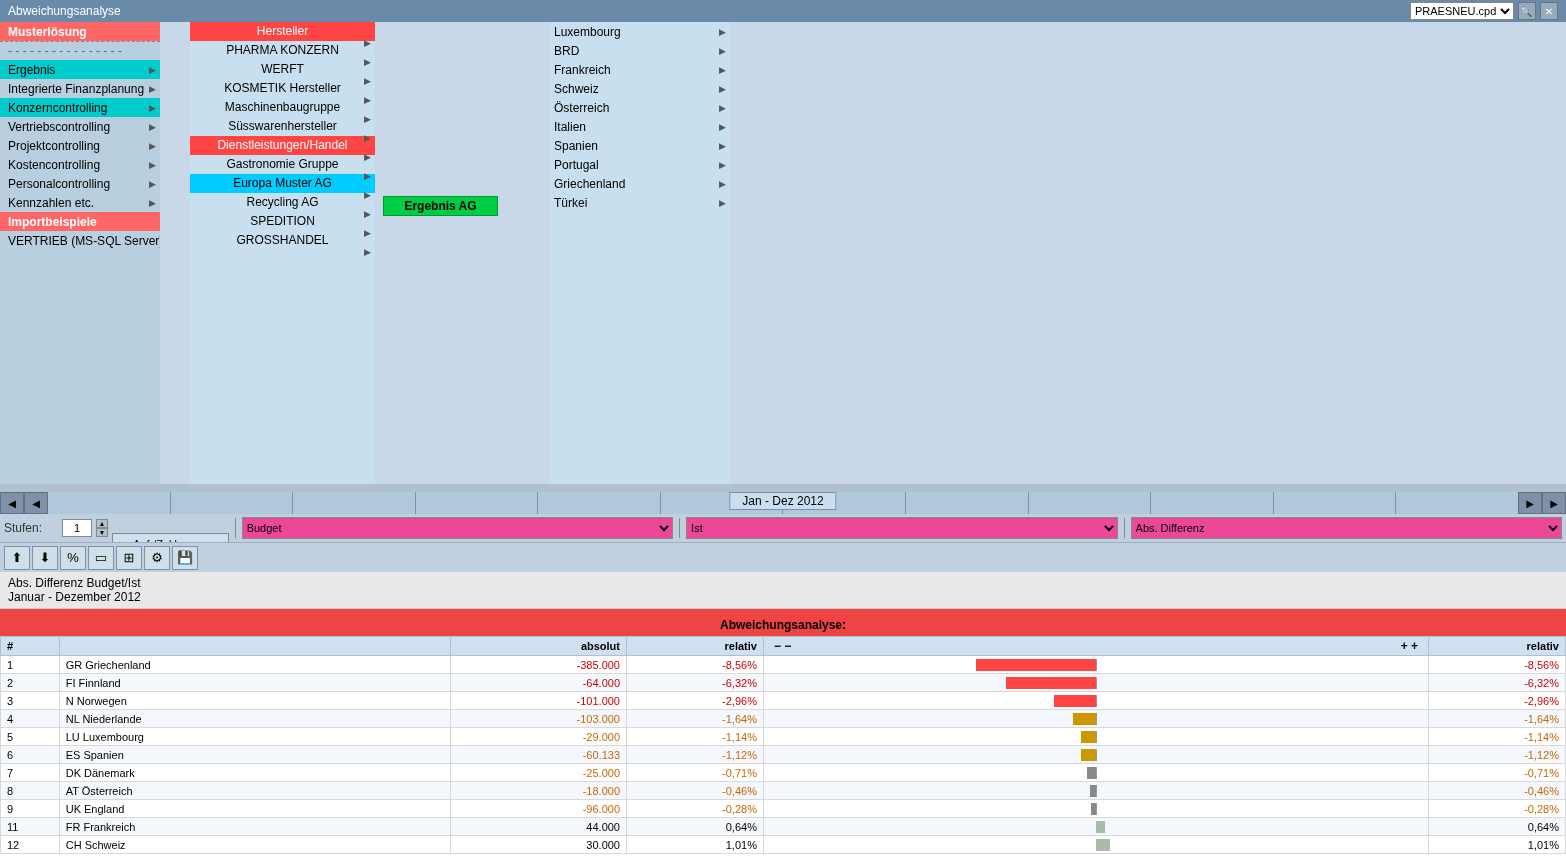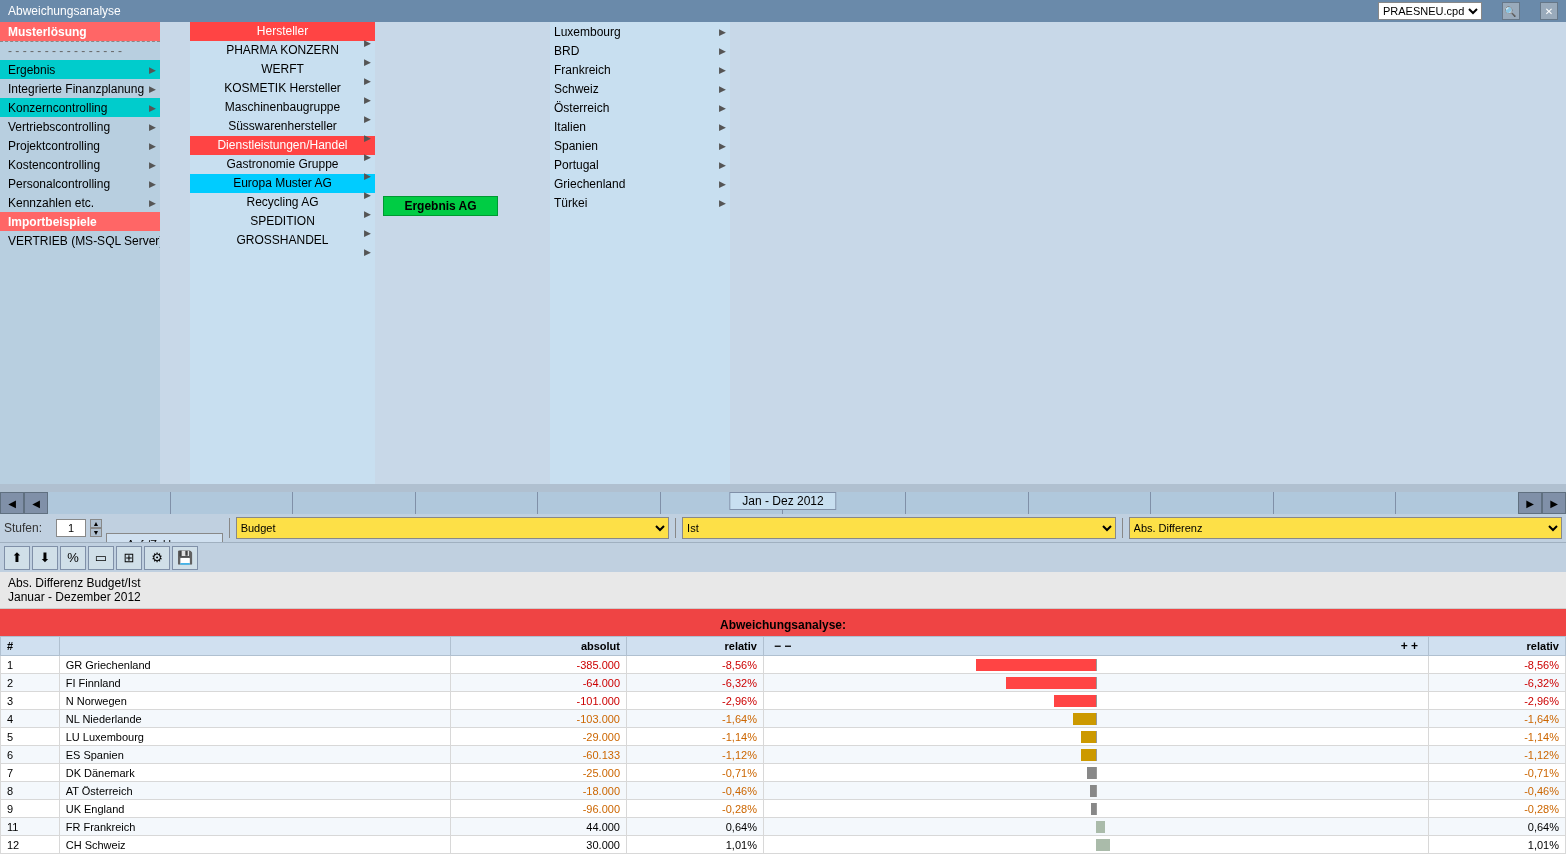--- a/index.html
+++ b/index.html
@@ -11,21 +11,21 @@
       color: white;
       padding: 3px 8px;
       display: flex;
       align-items: center;
       justify-content: space-between;
       height: 22px;
     }
     .title-bar-right {
       display: flex;
       align-items: center;
-      gap: 20px;
+      gap: 4px;
     }
     .title-bar select {
       height: 18px;
       font-size: 11px;
       background: white;
       border: 1px solid #888;
     }
     .title-bar-btn {
       width: 18px; height: 18px;
       background: #9ab;
@@ -151,21 +151,21 @@
     .toolbar-row {
       position: absolute;
       left: 0; right: 0;
       background: #c0d0e0;
       display: flex;
       align-items: center;
       gap: 4px;
       padding: 2px 4px;
       height: 28px;
     }
-    .toolbar-label { color: #333; margin-right: 10px; }
+    .toolbar-label { color: #333; margin-right: 16px; }
     .toolbar-input {
       width: 30px; height: 18px;
       border: 1px solid #888;
       background: white;
       text-align: center;
       font-size: 11px;
     }
     .toolbar-spin {
       display: flex; flex-direction: column;
     }
@@ -183,21 +183,21 @@
       background: #d0e0f0;
       border: 1px solid #888;
       cursor: pointer;
       display: flex; align-items: center; justify-content: center;
       font-size: 11px;
       margin-top: 32px;
     }
     .toolbar-select {
       height: 22px;
       flex: 1;
-      background: #fde047;
+      background: #ec4899;
       border: 1px solid #888;
       font-size: 11px;
     }
     .toolbar-divider {
       width: 1px;
       background: #888;
       height: 20px;
       margin: 0 2px;
     }
 

